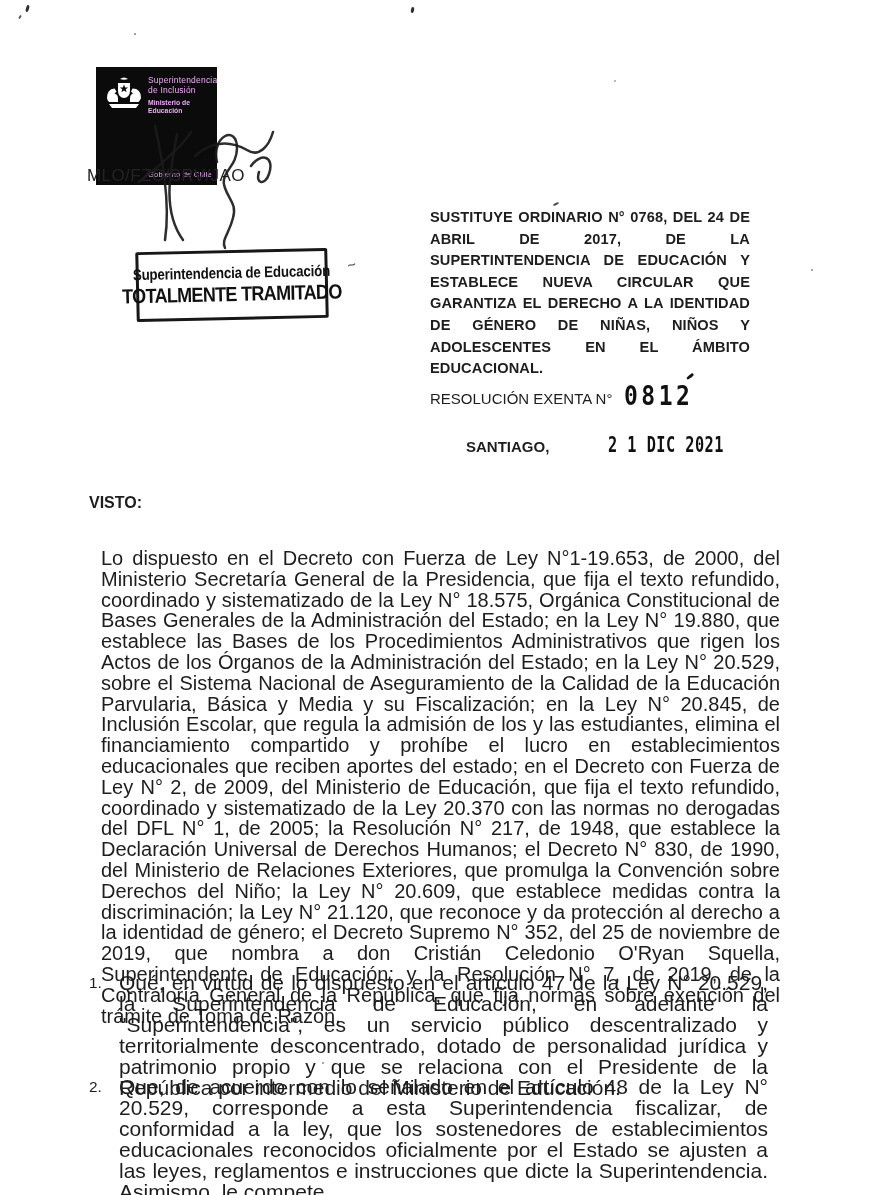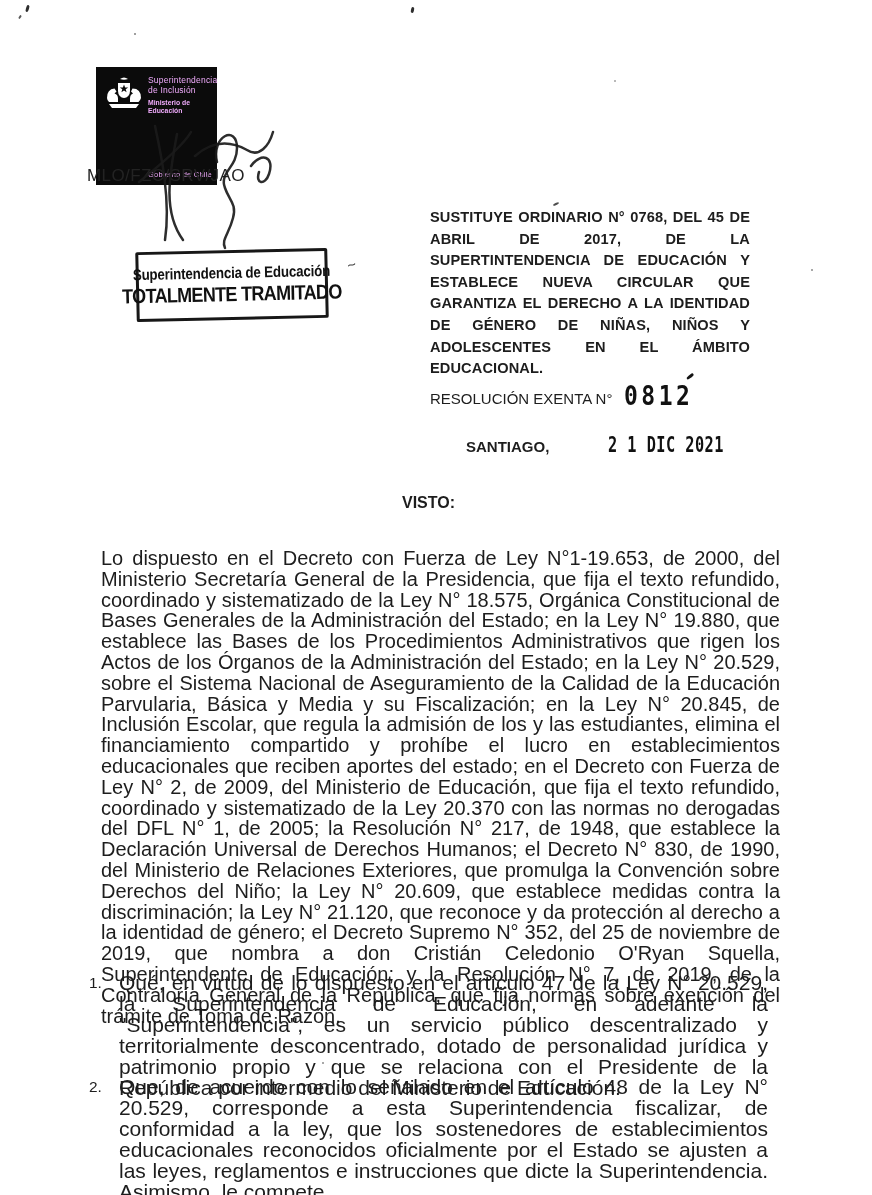--- a/index.html
+++ b/index.html
@@ -43,21 +43,21 @@
     letter-spacing:3.5px; transform:scaleY(1.15); transform-origin:top left; color:#111;
   }
   .city { position:absolute; left:430px; top:438px; font-weight:bold; font-size:15px;margin-left:36px; }
   .date-stamp {
     position:absolute; left:608px; top:432px;
     font-family:"DejaVu Sans Mono", monospace; font-weight:bold; font-size:17px;
     letter-spacing:.5px; transform:scale(.9,1.28); transform-origin:top left; color:#111; white-space:nowrap;
   }
 
   
-  .heading { position:absolute; left:89px; width:679px; text-align:center; font-weight:bold; font-size:16px; margin:0; }
+  .heading { position:absolute; left:89px; width:679px; font-weight:bold; font-size:16px; margin:0; }
   .visto-h { top:494px; }
   .considerando-h { top:930px; }
   .body-par {
     position:absolute; left:89px; top:536px; width:679px; margin:12px;
     font-size:20px; line-height:20.8px; text-align:justify;
   }
   .item { position:absolute; left:89px; width:679px; display:flex; }
   .item .num { width:30px; flex:none; font-size:15.4px; line-height:20.9px; }
   .item p { margin:0; flex:1; font-size:21px; line-height:20.9px; text-align:justify; }
   .item1 { top:973px; }
@@ -122,21 +122,21 @@
     <path d="M92,42 C86,16 112,4 112,28 C112,48 94,52 100,68 C104,80 112,84 108,98 C104,114 96,120 100,128"></path>
     <path d="M70,36 C86,22 104,20 122,30 C134,38 144,26 148,12"></path>
     <path d="M126,46 C136,32 150,36 144,54 C140,66 130,64 134,52"></path>
   </svg>
 
   <div class="stamp">
     <div class="stamp-l1">Superintendencia de Educación</div>
     <div class="stamp-l2">TOTALMENTE TRAMITADO</div>
   </div>
 
-  <div class="subject">SUSTITUYE ORDINARIO N° 0768, DEL 45 DE ABRIL DE 2017, DE LA SUPERTINTENDENCIA DE EDUCACIÓN Y ESTABLECE NUEVA CIRCULAR QUE GARANTIZA EL DERECHO A LA IDENTIDAD DE GÉNERO DE NIÑAS, NIÑOS Y ADOLESCENTES EN EL ÁMBITO EDUCACIONAL.</div>
+  <div class="subject">SUSTITUYE ORDINARIO N° 0768, DEL 24 DE ABRIL DE 2017, DE LA SUPERTINTENDENCIA DE EDUCACIÓN Y ESTABLECE NUEVA CIRCULAR QUE GARANTIZA EL DERECHO A LA IDENTIDAD DE GÉNERO DE NIÑAS, NIÑOS Y ADOLESCENTES EN EL ÁMBITO EDUCACIONAL.</div>
 
   <div class="res-label">RESOLUCIÓN EXENTA N°</div>
   <div class="res-number">0812</div>
 
   <div class="city">SANTIAGO,</div>
   <div class="date-stamp">2 1 DIC 2021</div>
 
   <h2 class="heading visto-h">VISTO:</h2>
   <p class="body-par">Lo dispuesto en el Decreto con Fuerza de Ley N°1-19.653, de 2000, del Ministerio Secretaría General de la Presidencia, que fija el texto refundido, coordinado y sistematizado de la Ley N° 18.575, Orgánica Constitucional de Bases Generales de la Administración del Estado; en la Ley N° 19.880, que establece las Bases de los Procedimientos Administrativos que rigen los Actos de los Órganos de la Administración del Estado; en la Ley N° 20.529, sobre el Sistema Nacional de Aseguramiento de la Calidad de la Educación Parvularia, Básica y Media y su Fiscalización; en la Ley N° 20.845, de Inclusión Escolar, que regula la admisión de los y las estudiantes, elimina el financiamiento compartido y prohíbe el lucro en establecimientos educacionales que reciben aportes del estado; en el Decreto con Fuerza de Ley N° 2, de 2009, del Ministerio de Educación, que fija el texto refundido, coordinado y sistematizado de la Ley 20.370 con las normas no derogadas del DFL N° 1, de 2005; la Resolución N° 217, de 1948, que establece la Declaración Universal de Derechos Humanos; el Decreto N° 830, de 1990, del Ministerio de Relaciones Exteriores, que promulga la Convención sobre Derechos del Niño; la Ley N° 20.609, que establece medidas contra la discriminación; la Ley N° 21.120, que reconoce y da protección al derecho a la identidad de género; el Decreto Supremo N° 352, del 25 de noviembre de 2019, que nombra a don Cristián Celedonio O'Ryan Squella, Superintendente de Educación; y la Resolución N° 7, de 2019, de la Contraloría General de la República, que fija normas sobre exención del trámite de Toma de Razón.</p>
 

